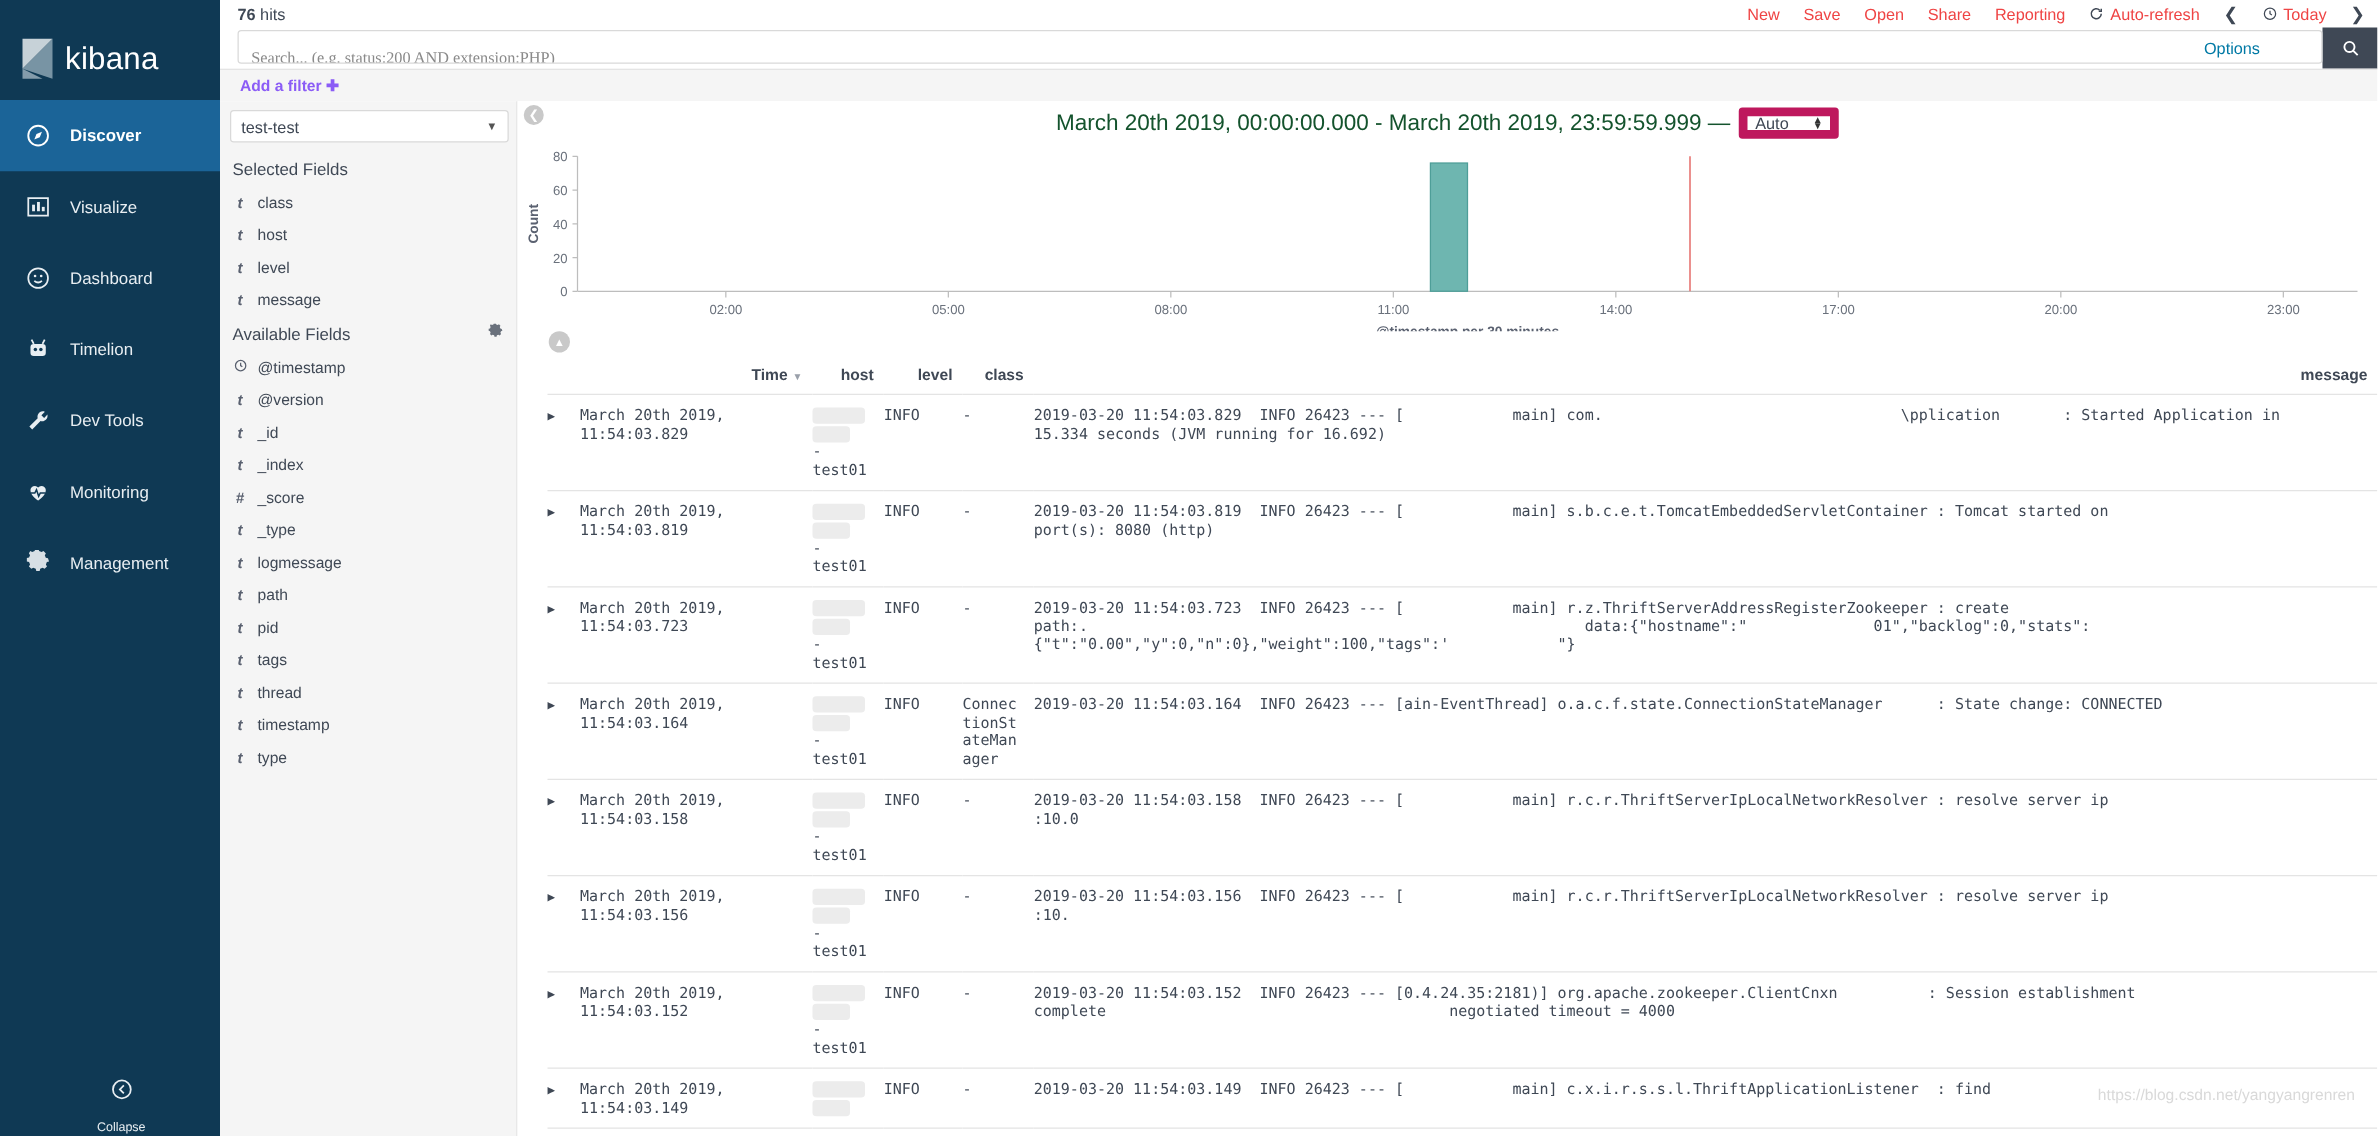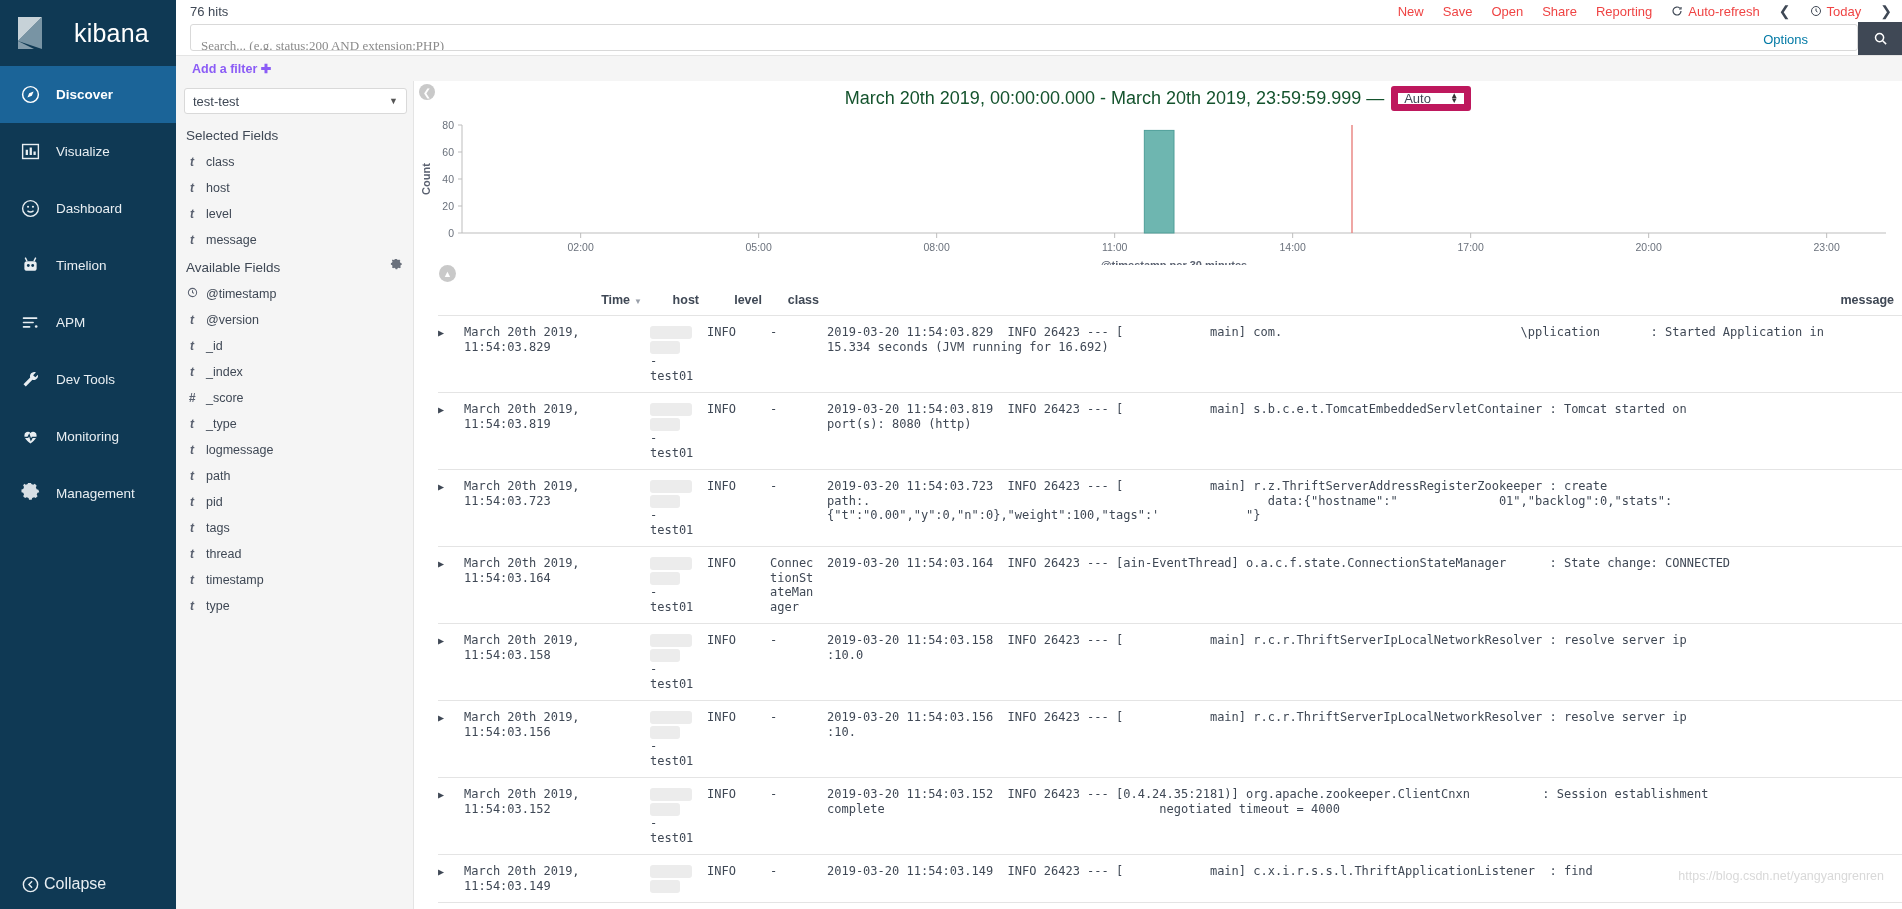--- a/index.html
+++ b/index.html
@@ -13,47 +13,48 @@
   }
   .app { display: flex; width: 1902px; height: 909px; }
 
   
   .nav {
     width: 176px; flex: 0 0 176px; height: 909px;
     background: #0f3954; color: #fff;
     display: flex; flex-direction: column;
   }
   .nav-logo {
-    height: 66px; display: flex; align-items: center; gap: 24px;
+    height: 66px; display: flex; align-items: center; gap: 2px;
     padding-left: 14px;
+    margin-top: 14px;
   }
   .k-mark { width: 36px; height: 36px; position: relative; }
   .nav-logo-text { font-size: 25px; font-weight: 400; letter-spacing: .2px; color: #fff; }
   .nav-item {
     height: 57px; display: flex; align-items: center; gap: 14px;
     padding-left: 18px; font-size: 13.5px; color: #e8eef2; cursor: pointer;
   }
   .nav-item.active { background: #1b6498; color: #fff; font-weight: 600; }
   .nav-ico { width: 24px; height: 24px; flex: 0 0 24px; display: flex; align-items: center; justify-content: center; }
   .nav-ico svg { display: block; }
   .nav-spacer { flex: 1 1 auto; }
   .nav-collapse {
-    height: 50px; display: flex; align-items: center; gap: 2px;
-    padding-left: 18px; font-size: 16px; color: #e8eef2; cursor: pointer;
+    height: 50px; display: flex; align-items: center; gap: 14px;
+    padding-left: 18px; font-size: 10px; color: #e8eef2; cursor: pointer; flex-direction: column;
   }
 
   
   .right { flex: 1 1 auto; height: 909px; display: flex; flex-direction: column; background: #fff; }
 
   .topbar {
     height: 22px; flex: 0 0 22px; display: flex; align-items: center;
     padding: 0 10px 0 14px; background: #fff; font-size: 12.5px;
   }
   .hits { color: #3f4855; font-size: 13px; }
-  .hits b { font-weight: 400; }
+  .hits b { font-weight: 700; }
   .topnav { margin-left: auto; display: flex; align-items: center; gap: 19px; }
   .topnav a { color: #ef4444; text-decoration: none; cursor: pointer; font-size: 13px; white-space: nowrap; }
   .topnav .with-ico { display: inline-flex; align-items: center; gap: 5px; }
   .chev { font-size: 14px; color: #3f4855; cursor: pointer; }
 
   .querybar {
     height: 33px; flex: 0 0 33px; display: flex; align-items: stretch;
     padding: 0 0 0 14px; background: #fff;
   }
   .search-wrap { flex: 1 1 auto; display: flex; align-items: center; position: relative; padding: 2px 0 4px 0; }
@@ -216,29 +217,20 @@
         <svg width="21" height="21" viewBox="0 0 24 24">
           <rect x="5" y="7" width="14" height="11" rx="3" fill="#e8eef2"></rect>
           <path d="M8 7 L6 3 M16 7 L18 3" stroke="#e8eef2" stroke-width="1.6"></path>
           <circle cx="9.5" cy="12" r="1.6" fill="#0f3954"></circle>
             <circle cx="14.5" cy="12" r="1.6" fill="#0f3954"></circle>
         </svg>
       </span>
       <span>Timelion</span>
     </div>
 
-    <div class="nav-item">
-      <span class="nav-ico">
-        <svg width="21" height="21" viewBox="0 0 24 24" stroke="#e8eef2" stroke-width="1.8" stroke-linecap="round">
-          <path d="M4 7 H19 M4 12 H15 M4 17 H11"></path>
-            <circle cx="18.5" cy="16.5" r="1.5" fill="#e8eef2" stroke="none"></circle>
-        </svg>
-      </span>
-      <span>APM</span>
-    </div>
 
     <div class="nav-item">
       <span class="nav-ico">
         <svg width="21" height="21" viewBox="0 0 24 24" fill="#e8eef2">
           <path d="M17.5 3.5a5 5 0 0 0-5.9 6.3L4 17.4l2.6 2.6 7.6-7.6a5 5 0 0 0 6.3-5.9l-3 3-2.5-2.5 3-3z"></path>
         </svg>
       </span>
       <span>Dev Tools</span>
     </div>
 

